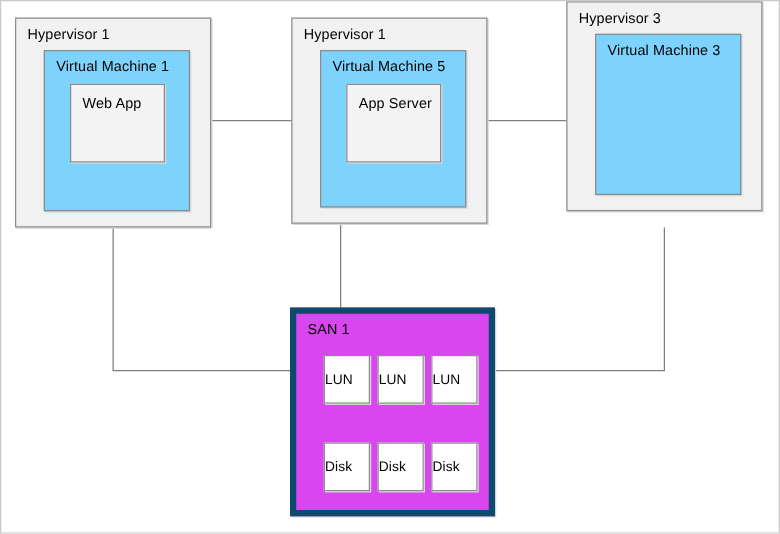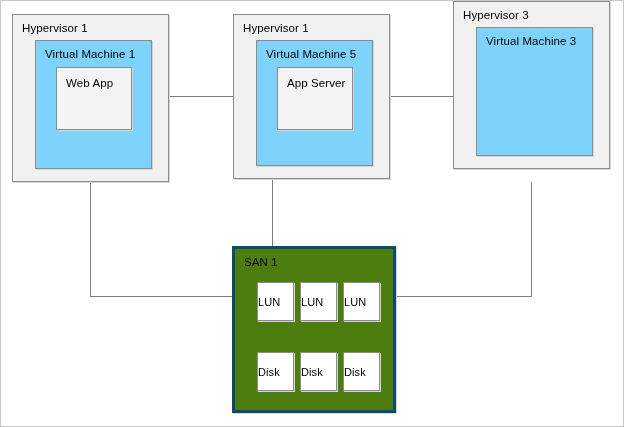--- a/index.html
+++ b/index.html
@@ -42,22 +42,22 @@
     padding-left: 44px;
   }
 
   .box-app {
     background: #f4f4f4;
     border: 1px solid #8c8c8c;
     box-shadow: 1px 1px 0 0 #d6d6d6;
   }
 
   .box-san {
-    background: #4d7c0f;
-    border: 3px solid #0c4a6e;
+    background: #d946ef;
+    border: 5px solid #0c4a6e;
     box-shadow: 1px 1px 0 0 #d6d6d6;
     padding-left: 44px;
   }
 
   .box-unit {
     background: #ffffff;
     border: 1px solid #8c8c8c;
     box-shadow: 1px 1px 0 0 #d6d6d6;
   }
 

